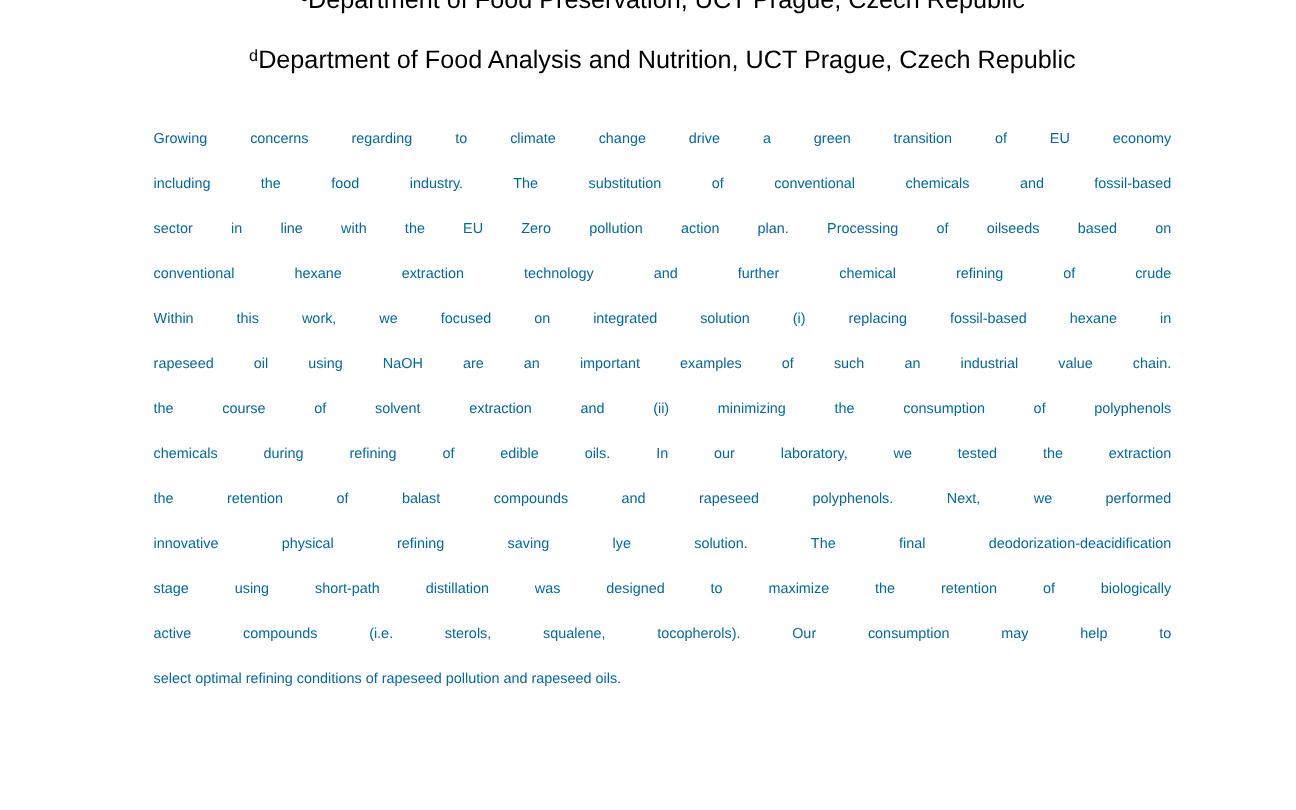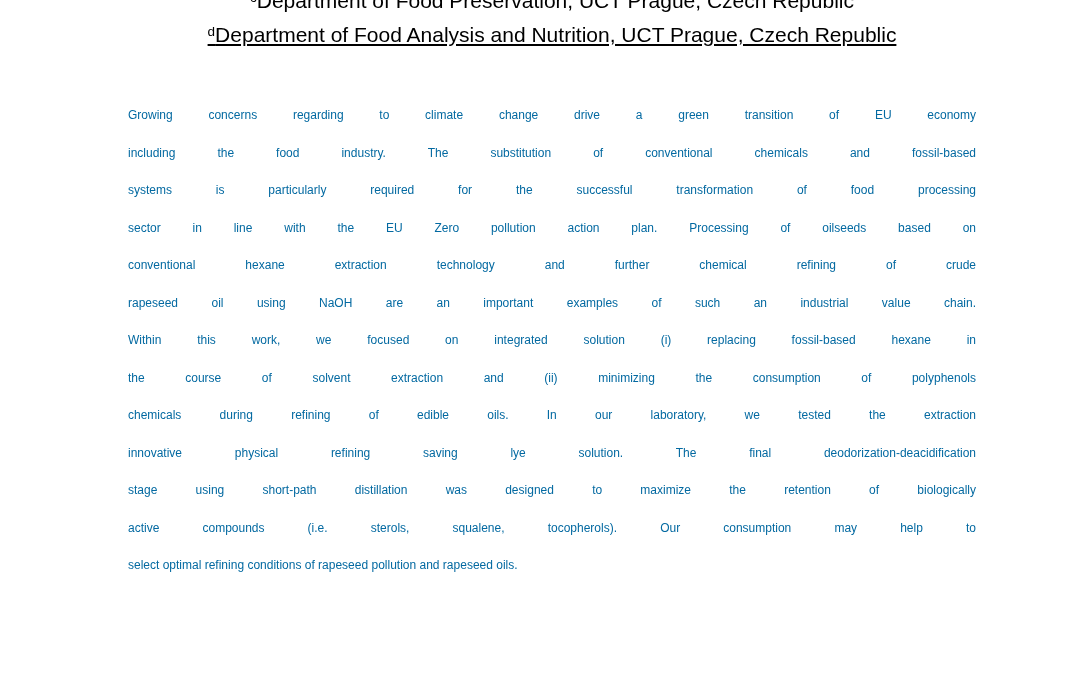--- a/index.html
+++ b/index.html
@@ -24,21 +24,21 @@
       position: absolute;
       left: 128px;
       width: 848px;
       text-align: center;
       font-size: 21px;
       line-height: 26px;
       white-space: nowrap;
       color: #000000;
     }
     .aff-line-1 { top: -12px; }   
-    .aff-line-2 { top: 22px; text-decoration: underline; }
+    .aff-line-2 { top: 38px; }
     .sup {
       font-size: 13.5px;
       vertical-align: 6px;
       line-height: 0;
     }
     .abstract {
       position: absolute;
       left: 128px;
       top: 97px;
       width: 848px;
@@ -63,26 +63,26 @@
 
 <div class="page">
 
   <div class="aff-line aff-line-1"><span class="sup">c</span><span>Department of Food Preservation, UCT Prague, Czech Republic</span></div>
 
   <div class="aff-line aff-line-2"><span class="sup">d</span><span>Department of Food Analysis and Nutrition, UCT Prague, Czech Republic</span></div>
 
   <div class="abstract">
     <div class="abs-line">Growing concerns regarding to climate change drive a green transition of EU economy</div>
     <div class="abs-line">including the food industry. The substitution of conventional chemicals and fossil-based</div>
-    <div class="abs-line">systems is particularly required for the successful transformation of food processing</div>
     <div class="abs-line">sector in line with the EU Zero pollution action plan. Processing of oilseeds based on</div>
     <div class="abs-line">conventional hexane extraction technology and further chemical refining of crude</div>
+    <div class="abs-line">Within this work, we focused on integrated solution (i) replacing fossil-based hexane in</div>
     <div class="abs-line">rapeseed oil using NaOH are an important examples of such an industrial value chain.</div>
-    <div class="abs-line">Within this work, we focused on integrated solution (i) replacing fossil-based hexane in</div>
     <div class="abs-line">the course of solvent extraction and (ii) minimizing the consumption of polyphenols</div>
     <div class="abs-line">chemicals during refining of edible oils. In our laboratory, we tested the extraction</div>
+    <div class="abs-line">the retention of balast compounds and rapeseed polyphenols. Next, we performed</div>
     <div class="abs-line">innovative physical refining saving lye solution. The final deodorization-deacidification</div>
     <div class="abs-line">stage using short-path distillation was designed to maximize the retention of biologically</div>
     <div class="abs-line">active compounds (i.e. sterols, squalene, tocopherols). Our consumption may help to</div>
     <div class="abs-line last">select optimal refining conditions of rapeseed pollution and rapeseed oils.</div>
   </div>
 
 </div>
 
 </body></html>

